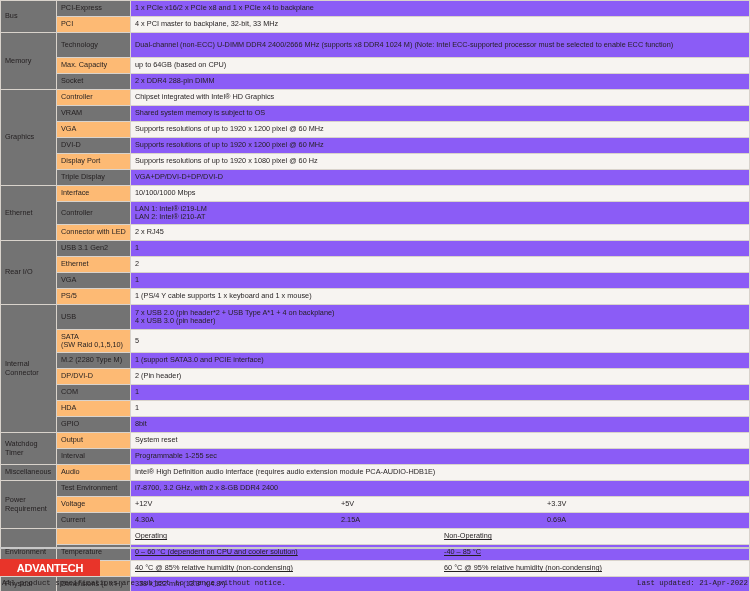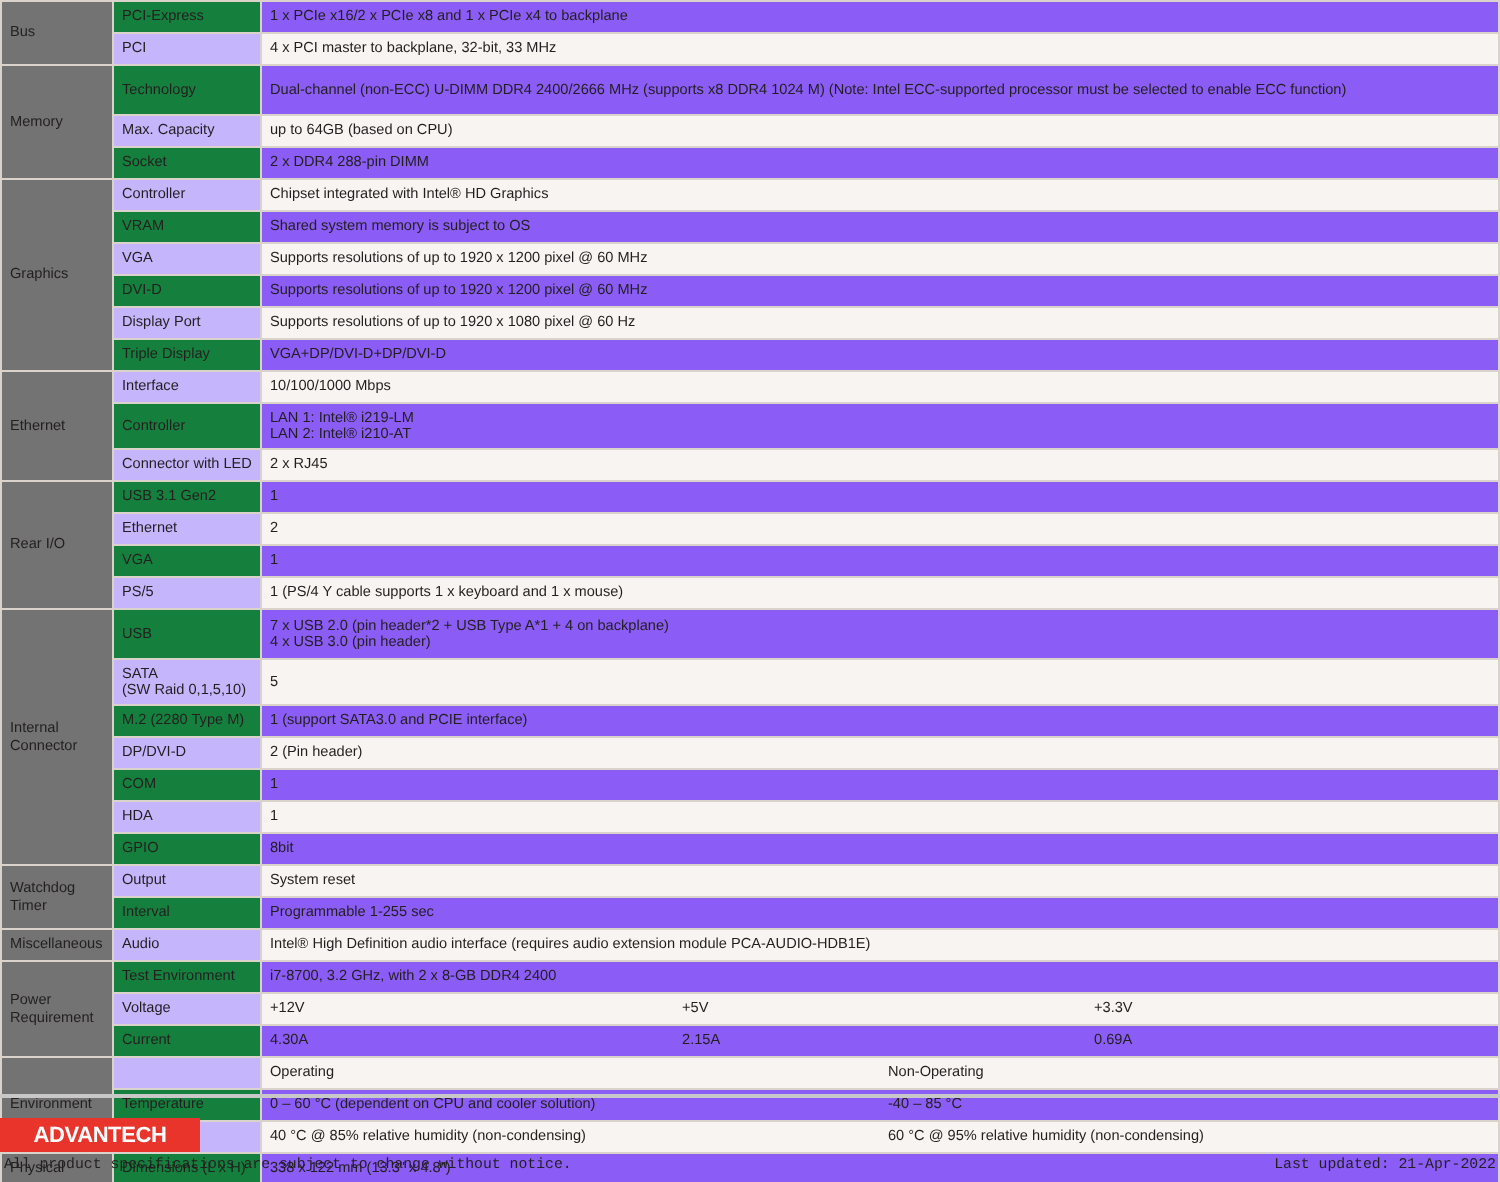--- a/index.html
+++ b/index.html
@@ -26,34 +26,34 @@
     height:11px;
   }
   td.cat{
     background:#737373;
     width:56px;
     font-size:7.5px;
     color:#231f20;
     padding-left:4px;
   }
   td.sub{
-    background:#15803d;
+    background:#737373;
     width:74px;
     font-size:7.3px;
   }
   td.val{
     background:#8b5cf6;
   }
   tr.alt td.val{background:#f7f4f1;}
-  tr.alt td.sub{background:#c4b5fd;margin-top:16px;}
+  tr.alt td.sub{background:#fdba74;margin-top:16px;}
   .val-split{padding:0 !important;}
   .splitrow{display:flex;width:100%;justify-content:space-between;}
   .splitrow > div{padding:2px 4px;}
   .c3 > div{width:33.33%;box-sizing:border-box;}
-  .c2 > div{width:50%;box-sizing:border-box;}
+  .c2 > div{width:50%;box-sizing:border-box;text-decoration:underline;}
 
   
   .footer-wrap{position:absolute;left:0;bottom:0;width:750px;}
   .rule{height:2px;background:#c8c8c8;width:750px;}
   .footbar{
     display:flex;align-items:stretch;height:17px;margin-top:10px;
   }
   .logo{
     background:#e8342a;color:#ffffff;width:100px;
     display:flex;align-items:center;justify-content:center;

